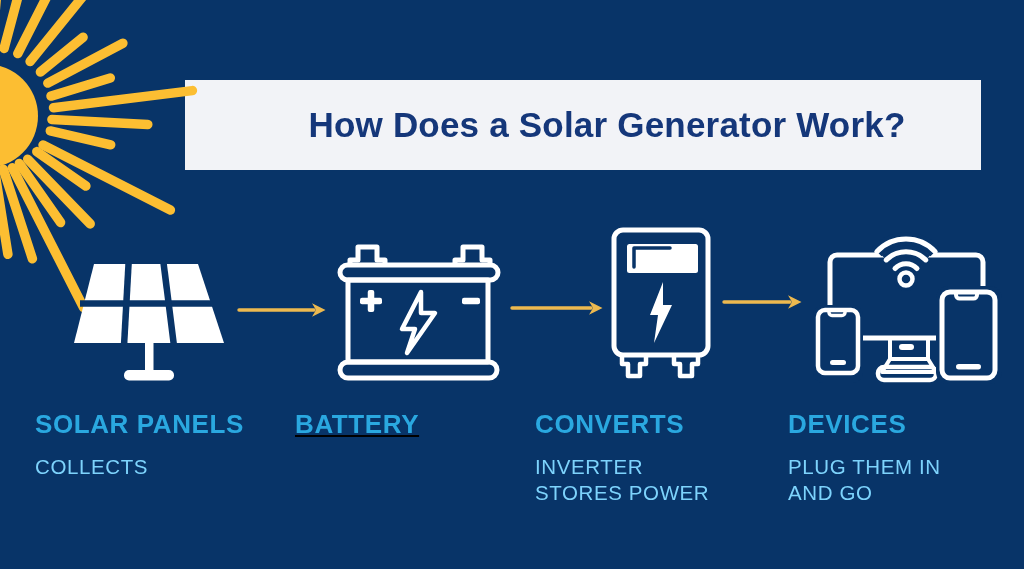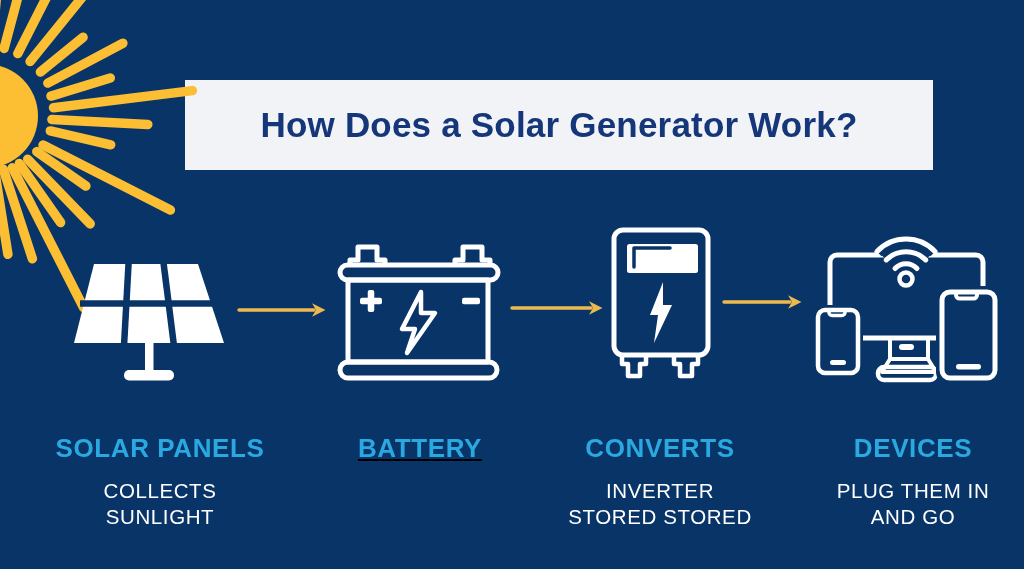--- a/index.html
+++ b/index.html
@@ -6,32 +6,33 @@
   .canvas{
     position:relative;width:1024px;height:569px;overflow:hidden;
     background:#083468;
     font-family:"Liberation Sans",sans-serif;
     -webkit-font-smoothing:antialiased;
   }
   .banner{
     position:absolute;left:185px;top:80px;width:748px;height:90px;
     background:#F2F3F7;display:flex;align-items:center;justify-content:center;
     z-index:2;
+    padding-left:48px;
   }
   .title{
     font-size:35px;font-weight:bold;color:#15377A;letter-spacing:0.2px;white-space:nowrap;
   }
   .icon-svg{position:absolute;z-index:4;}
   .overlay-svg{position:absolute;left:0;top:0;z-index:3;pointer-events:none;}
-  .step{position:absolute;top:432px;text-align:center;z-index:4;}
+  .step{position:absolute;top:408px;z-index:4;}
   .step-heading{
     font-size:26px;font-weight:bold;color:#2AA8E0;letter-spacing:0.6px;line-height:32px;
   }
   .step-desc{
-    margin-top:14px;font-size:20.5px;color:#ffffff;letter-spacing:0.6px;line-height:26px;
+    margin-top:14px;font-size:20.5px;color:#7dd3fc;letter-spacing:0.6px;line-height:26px;
   }
   .s1{left:35px;width:250px;}
   .s2{left:295px;width:250px;text-decoration:underline;}
   .s3{left:535px;width:250px;}
   .s4{left:788px;width:250px;}
 </style>
 </head>
 <body>
 
 <div class="canvas">
@@ -154,33 +155,32 @@
       <rect x="132" y="67" width="53" height="86" rx="8" fill="#083468" stroke="#FFFFFF" stroke-width="5"></rect>
       <path d="M146,67 v3 a3.5,3.5 0 0 0 3.5,3.5 h14 a3.5,3.5 0 0 0 3.5,-3.5 v-3" fill="none" stroke="#FFFFFF" stroke-width="4"></path>
       <rect x="146" y="139" width="25" height="5.5" rx="2.75" fill="#FFFFFF"></rect>
     </g>
   </svg>
 
   <div class="step s1">
     <div class="step-heading">SOLAR PANELS</div>
     <div class="step-desc">
       <div>COLLECTS</div>
-      <div>SUNLIGHT</div>
     </div>
   </div>
 
   <div class="step s2">
     <div class="step-heading">BATTERY</div>
   </div>
 
   <div class="step s3">
     <div class="step-heading">CONVERTS</div>
     <div class="step-desc">
       <div>INVERTER</div>
-      <div>STORED STORED</div>
+      <div>STORES POWER</div>
     </div>
   </div>
 
   <div class="step s4">
     <div class="step-heading">DEVICES</div>
     <div class="step-desc">
       <div>PLUG THEM IN</div>
       <div>AND GO</div>
     </div>
   </div>

